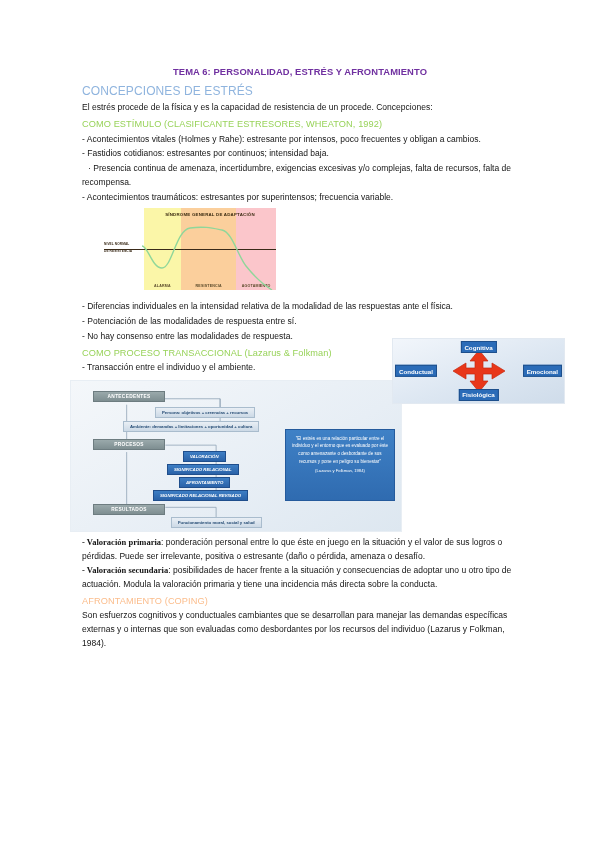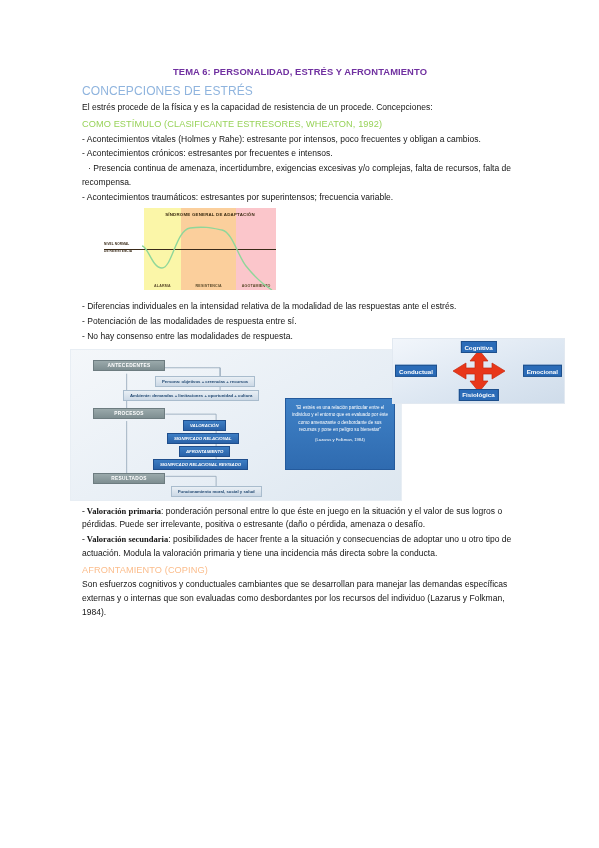--- a/index.html
+++ b/index.html
@@ -181,21 +181,21 @@
 <div class="page">
   <div class="content">
 
     <div class="doc-title">TEMA 6: PERSONALIDAD, ESTRÉS Y AFRONTAMIENTO</div>
 
     <div class="h-blue">CONCEPCIONES DE ESTRÉS</div>
     <p class="body">El estrés procede de la física y es la capacidad de resistencia de un procede. Concepciones:</p>
 
     <div class="h-green">COMO ESTÍMULO (CLASIFICANTE ESTRESORES, WHEATON, 1992)</div>
     <p class="body">- Acontecimientos vitales (Holmes y Rahe): estresante por intensos, poco frecuentes y obligan a cambios.</p>
-    <p class="body">- Acontecimientos crónicos: estresantes por frecuentes e intensos.</p>
+    <p class="body">- Fastidios cotidianos: estresantes por continuos; intensidad baja.</p>
     <p class="body indent">· Presencia continua de amenaza, incertidumbre, exigencias excesivas y/o complejas, falta de recursos, falta de recompensa.</p>
     <p class="body">- Acontecimientos traumáticos: estresantes por superintensos; frecuencia variable.</p>
 
 
     <div class="gas-wrap">
       <div class="gas">
         <div class="gas-axis-label">
           <div>NIVEL NORMAL</div>
           <div>DE RESISTENCIA</div>
         </div>
@@ -211,24 +211,26 @@
           </div>
         </div>
         <div class="gas-title">SÍNDROME GENERAL DE ADAPTACIÓN</div>
         <div class="gas-baseline"></div>
         <svg class="gas-curve" viewBox="0 0 172 82" preserveAspectRatio="none">
           <path d="M 38 38 C 44 38, 48 60, 58 60 C 68 60, 72 22, 86 20 C 100 18, 108 20, 118 22 C 128 24, 134 48, 142 58 C 150 68, 158 76, 168 82" fill="none" stroke="#8fd79a" stroke-width="1.4"></path>
         </svg>
       </div>
     </div>
 
-    <p class="body">- Diferencias individuales en la intensidad relativa de la modalidad de las respuestas ante el estrés.</p>
+    <p class="body">- Diferencias individuales en la intensidad relativa de la modalidad de las respuestas ante el física.</p>
     <p class="body">- Potenciación de las modalidades de respuesta entre sí.</p>
     <p class="body">- No hay consenso entre las modalidades de respuesta.</p>
 
+    <div class="h-green">COMO PROCESO TRANSACCIONAL (Lazarus &amp; Folkman)</div>
+    <p class="body">- Transacción entre el individuo y el ambiente.</p>
 
     <div class="lf-diagram">
       <svg class="lf-lines" viewBox="0 0 332 152" preserveAspectRatio="none">
         <g stroke="#8fa3b5" stroke-width="0.8" fill="none">
           <path d="M 92 18 L 150 18 L 150 30"></path>
           <path d="M 150 18 L 150 44"></path>
           <path d="M 56 24 L 56 65"></path>
           <path d="M 95 65 L 146 65 L 146 74"></path>
           <path d="M 146 74 L 146 118"></path>
           <path d="M 56 72 L 56 128"></path>

